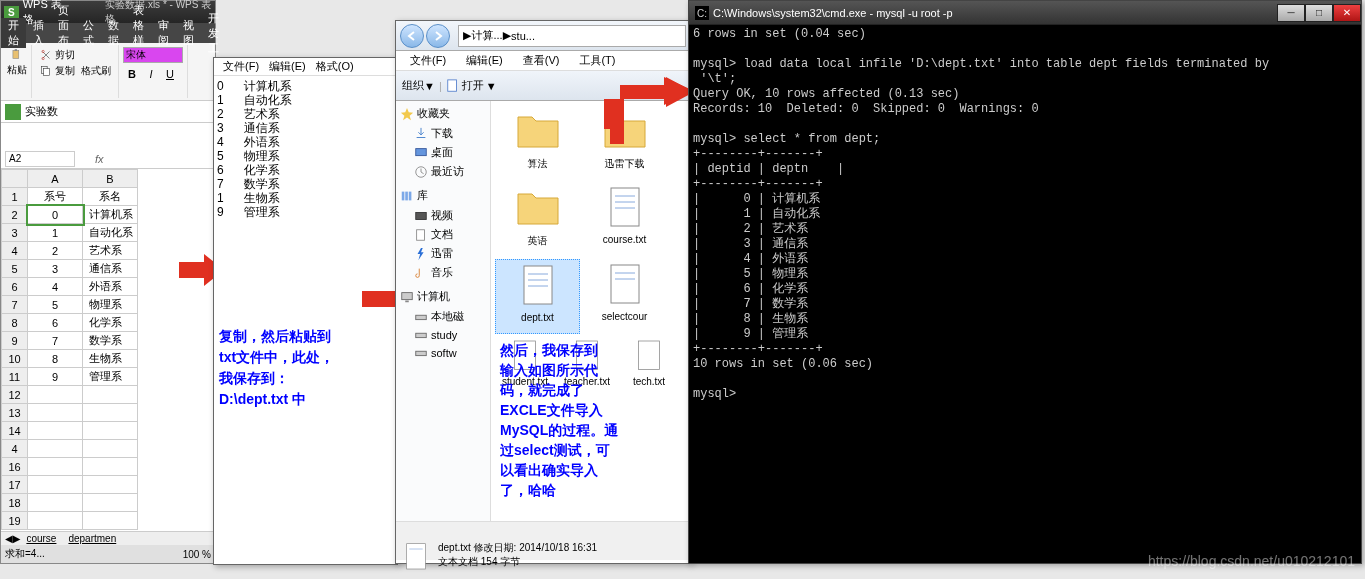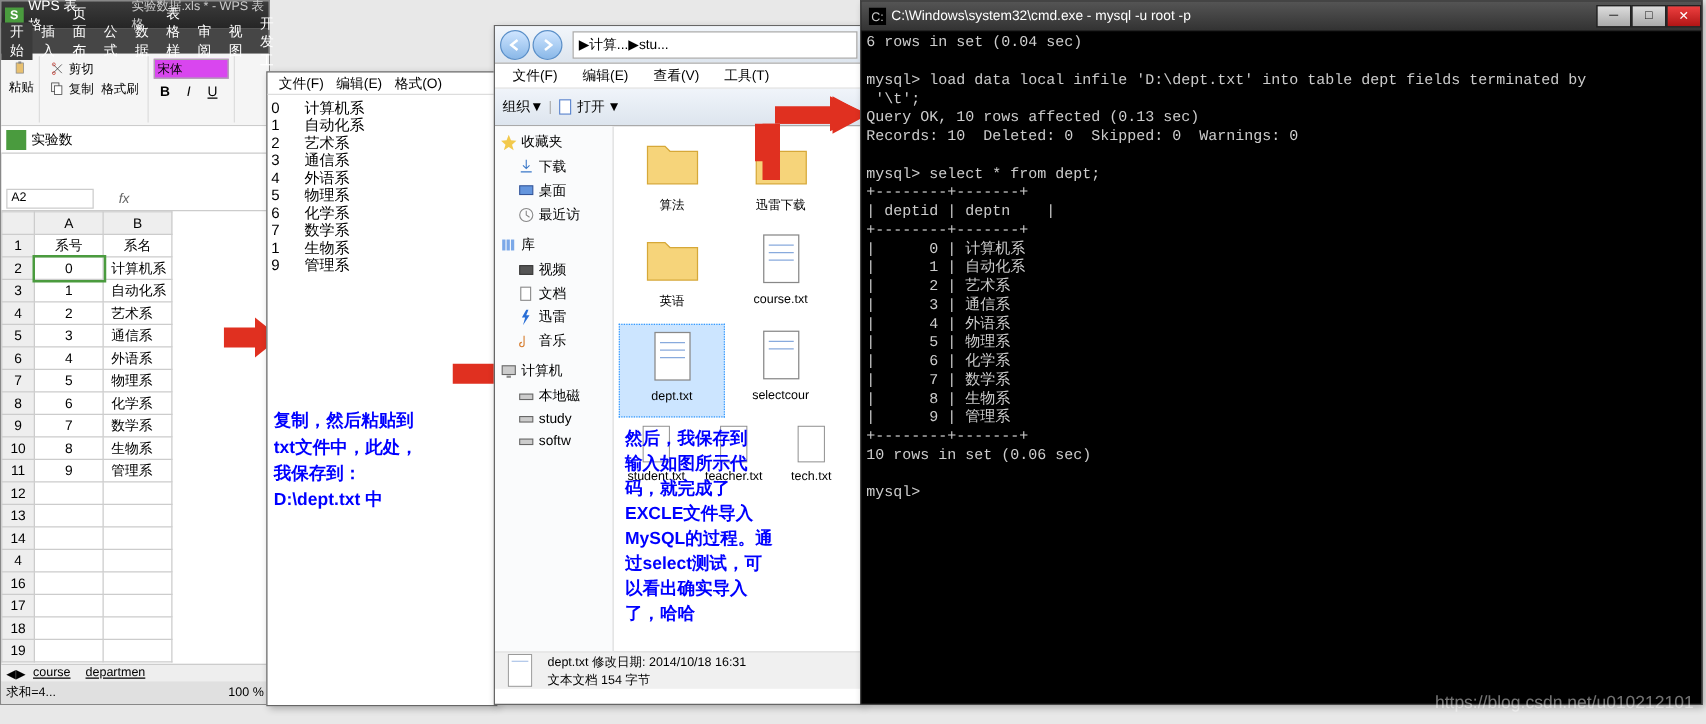--- a/index.html
+++ b/index.html
@@ -66,21 +66,21 @@
     .ex-sidebar { width: 95px; background: #fafbfc; border-right: 1px solid #ddd; font-size: 11px; overflow: hidden; }
     .ex-side-sec { padding: 2px 0; }
     .ex-side-hdr { padding: 3px 4px; display: flex; align-items: center; gap: 3px; font-weight: normal; }
     .ex-side-item { padding: 2px 4px 2px 18px; display: flex; align-items: center; gap: 3px; }
     .ex-files { flex: 1; display: flex; flex-wrap: wrap; align-content: flex-start; padding: 4px; gap: 2px; position: relative; overflow: hidden; }
     .ex-file { width: 85px; height: 75px; display: flex; flex-direction: column; align-items: center; font-size: 10px; text-align: center; padding-top: 2px; }
     .ex-file-icon { width: 48px; height: 48px; margin-bottom: 2px; }
     .ex-file.sm { width: 60px; height: 62px; }
     .ex-file.sm .ex-file-icon { width: 36px; height: 36px; }
     .ex-file.selected { background: #cce5ff; border: 1px dotted #3399ff; }
-    .ex-status { height: 30px; border-top: 1px solid #ddd; font-size: 10px; padding: 6px 4px; display: flex; align-items: center; gap: 6px; background: #f0f0f0; }
+    .ex-status { height: 30px; border-top: 1px solid #ddd; font-size: 10px; padding: 19px 4px; display: flex; gap: 6px; background: #f0f0f0; }
     .ex-status-icon { width: 32px; height: 32px; }
     .ex-annotation { position: absolute; top: 340px; left: 500px; color: #0000ff; font-size: 14px; font-weight: bold; line-height: 20px; z-index: 5; width: 180px; }
     
     
     .cmd-window { position: absolute; left: 688px; top: 0; width: 674px; height: 564px; background: #000; border: 1px solid #444; box-shadow: 2px 2px 6px rgba(0,0,0,0.3); }
     .cmd-titlebar { height: 24px; background: linear-gradient(#555, #333); display: flex; align-items: center; justify-content: space-between; font-size: 11px; color: #fff; padding-left: 6px; border-bottom: 1px solid #222; }
     .cmd-ti-left { display: flex; align-items: center; gap: 4px; }
     .cmd-winbtns { display: flex; }
     .cmd-winbtn { width: 28px; height: 18px; display: flex; align-items: center; justify-content: center; font-size: 10px; border: 1px solid #222; background: linear-gradient(#ddd, #aaa); color: #111; }
     .cmd-winbtn.close { background: linear-gradient(#ee4040, #b01515); color: #fff; }

